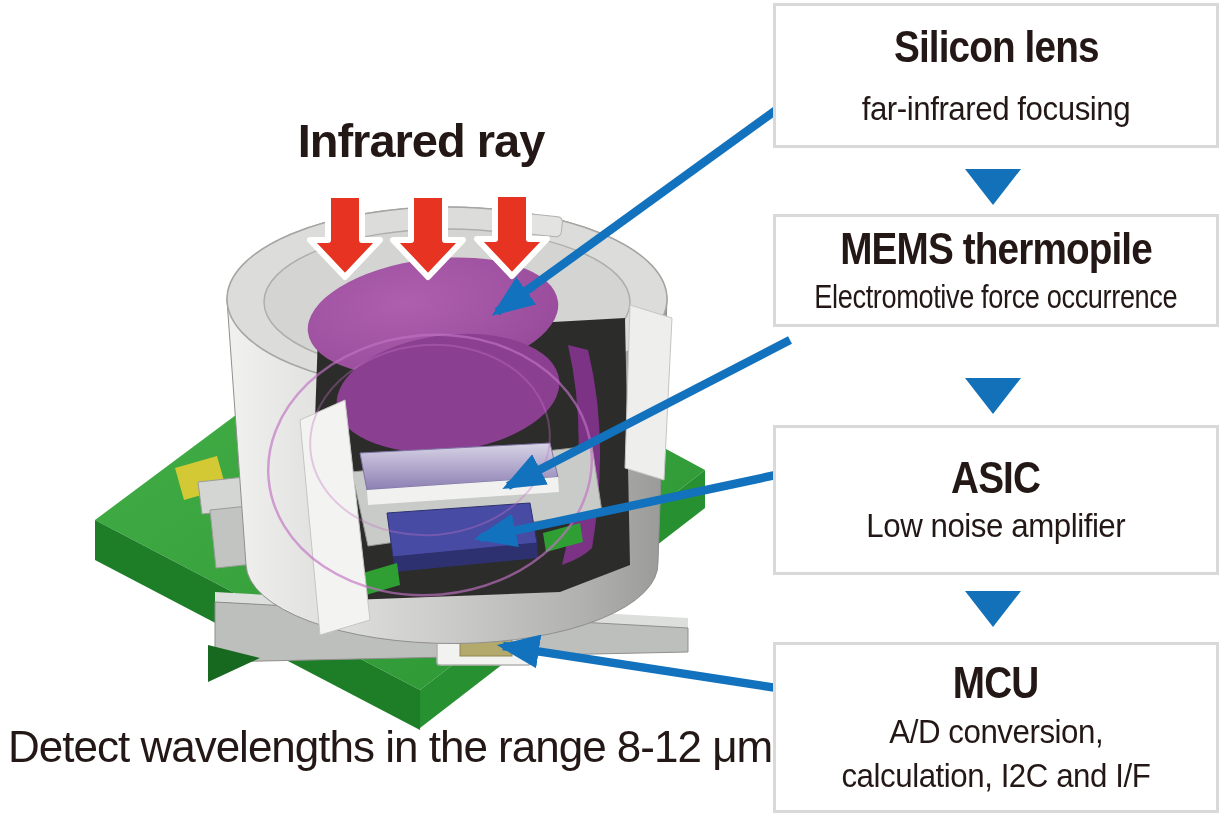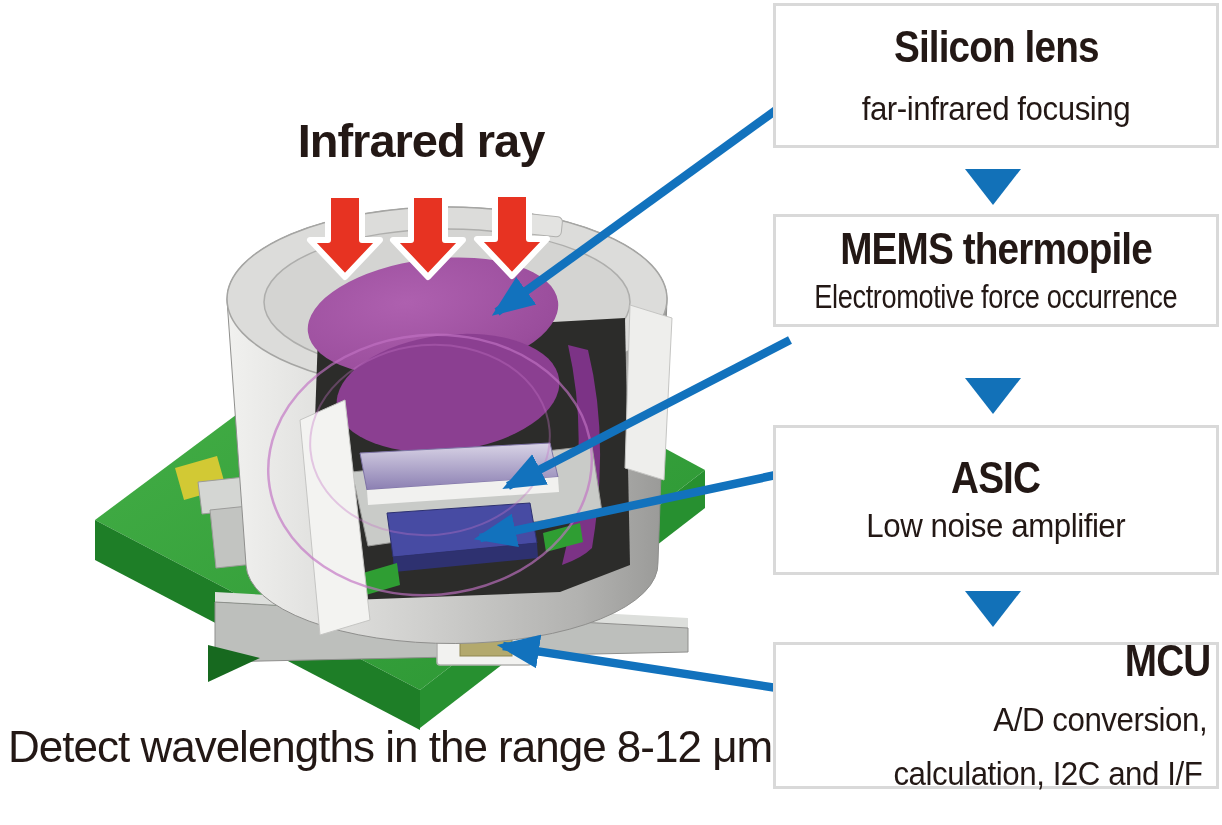--- a/index.html
+++ b/index.html
@@ -22,21 +22,21 @@
   
   .flow-box{
     position:absolute;left:773px;width:446px;box-sizing:border-box;
     background:#ffffff;border:3px solid #d9d9d9;
     display:flex;flex-direction:column;justify-content:center;align-items:center;
     z-index:3;
   }
   .box-1{top:3px;height:145px;gap:14px;}
   .box-2{top:214px;height:113px;}
   .box-3{top:425px;height:150px;}
-  .box-4{top:642px;height:147px;gap:11px;align-items:flex-end;}
+  .box-4{top:642px;height:171px;gap:1px;}
   .box-title{
     font-size:44px;font-weight:bold;letter-spacing:-1px;white-space:nowrap;
     transform:scaleX(.88);transform-origin:center;line-height:1.18;
   }
   .desc-line{
     font-size:34px;letter-spacing:-.5px;white-space:nowrap;
     transform:scaleX(.92);transform-origin:center;line-height:1.28;
   }
   .desc-line:empty{display:none;}
   .sx80{transform:scaleX(.80);}

